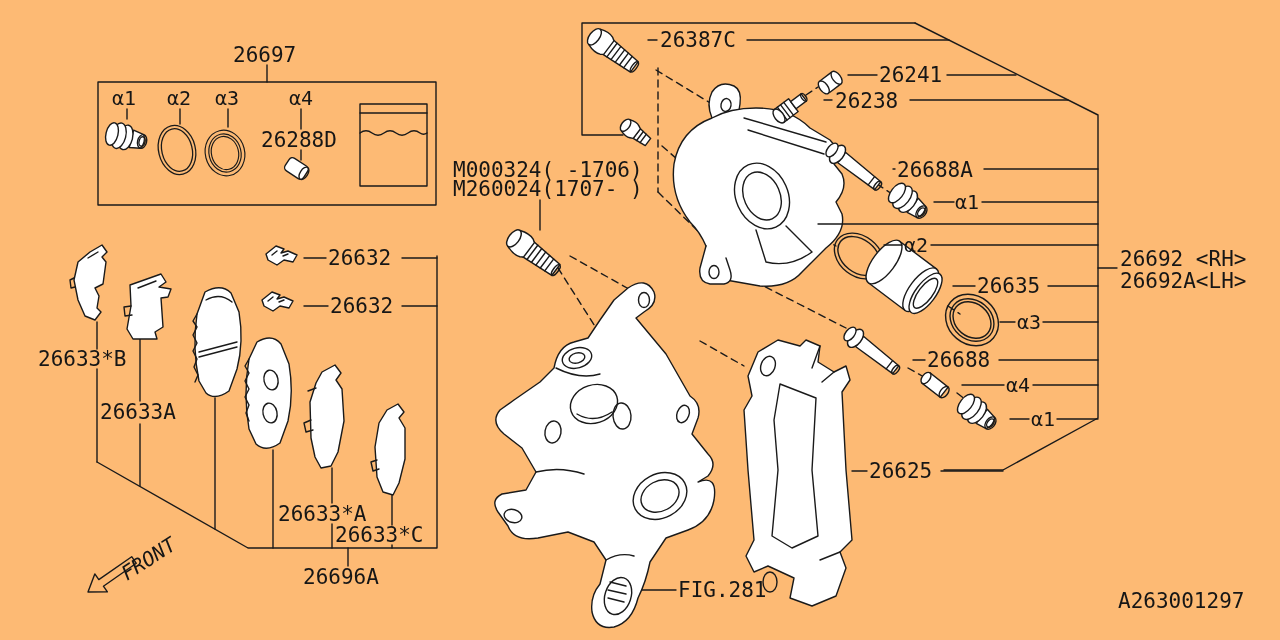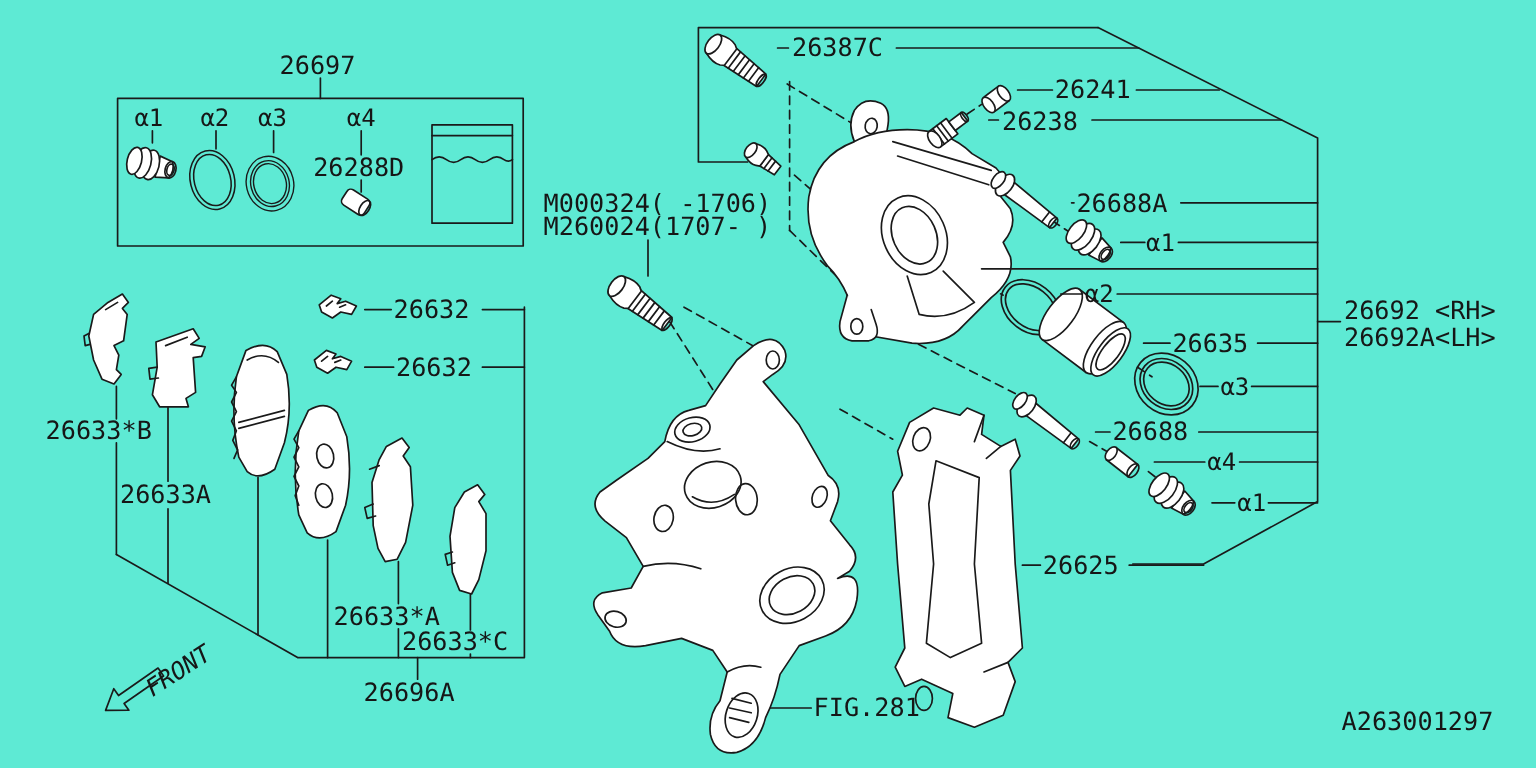--- a/index.html
+++ b/index.html
@@ -1,16 +1,16 @@
 <!DOCTYPE html>
 <html><head>
 <meta charset="utf-8">
 <style>
   html,body{margin:0;padding:0;background:#f2f2f2;}
-  .stage{width:1280px;height:640px;background:#5eead4;position:relative;overflow:hidden;text-align:center;}
+  .stage{width:1280px;height:640px;background:#fdba74;position:relative;overflow:hidden;text-align:center;}
   svg{display:block}
   .ln{stroke:#1a1a1a;stroke-width:1.4;fill:none;stroke-linecap:round;stroke-linejoin:round;}
   .fw{fill:#ffffff;}
   .dash{stroke-dasharray:7 5;}
   text{font-family:"DejaVu Sans Mono","Liberation Mono",monospace;font-size:21px;fill:#161616;stroke:none;}
   .sm{font-size:20px;}
   .it{font-style:italic;font-size:20px;}
 </style>
 </head>
 <body>

